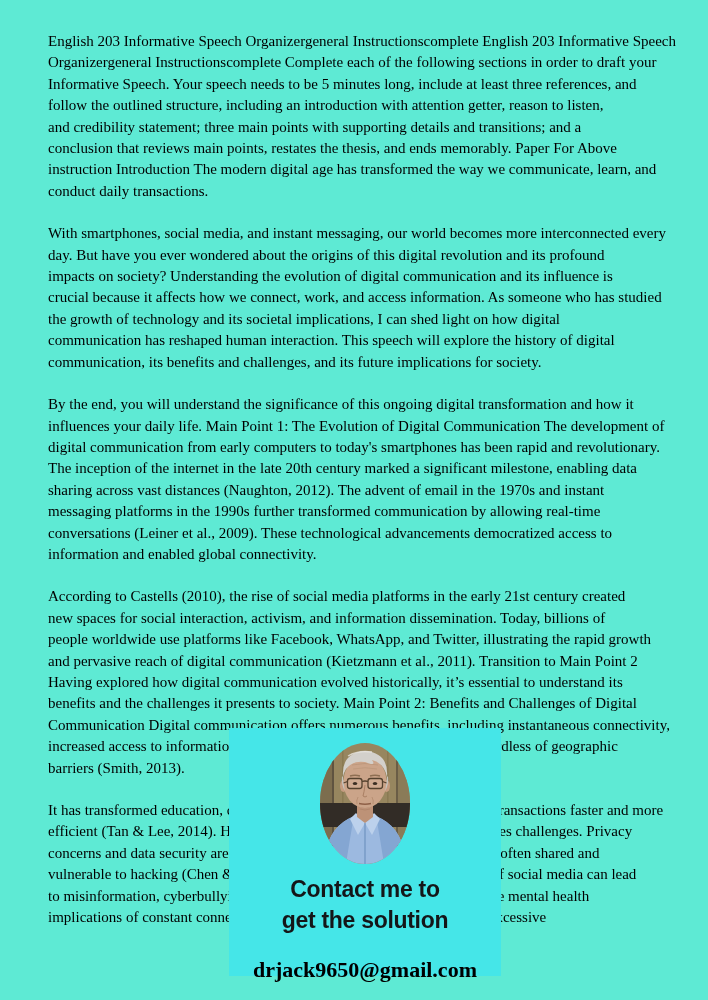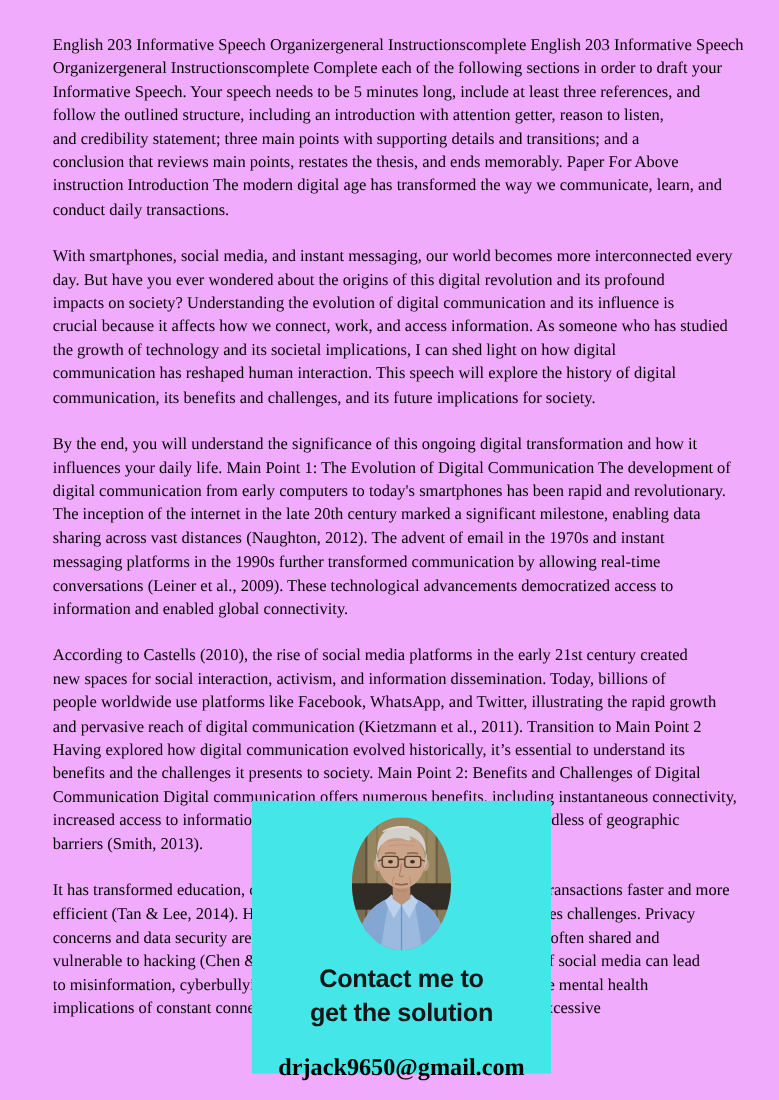--- a/index.html
+++ b/index.html
@@ -1,20 +1,20 @@
 <!DOCTYPE html>
 <html><head>
 <meta charset="utf-8">
 <style>
   html, body { margin: 0; padding: 0; background: #ffffff; }
   .page {
     position: relative;
     width: 708px;
     height: 1000px;
-    background: #f0abfc;
+    background: #5eead4;
     overflow: hidden;
     font-family: "Liberation Serif", serif;
   }
   .doc {
     position: absolute;
     left: 48px;
     top: 31px;
     color: #000000;
     font-size: 15px;
     line-height: 21.4px;

